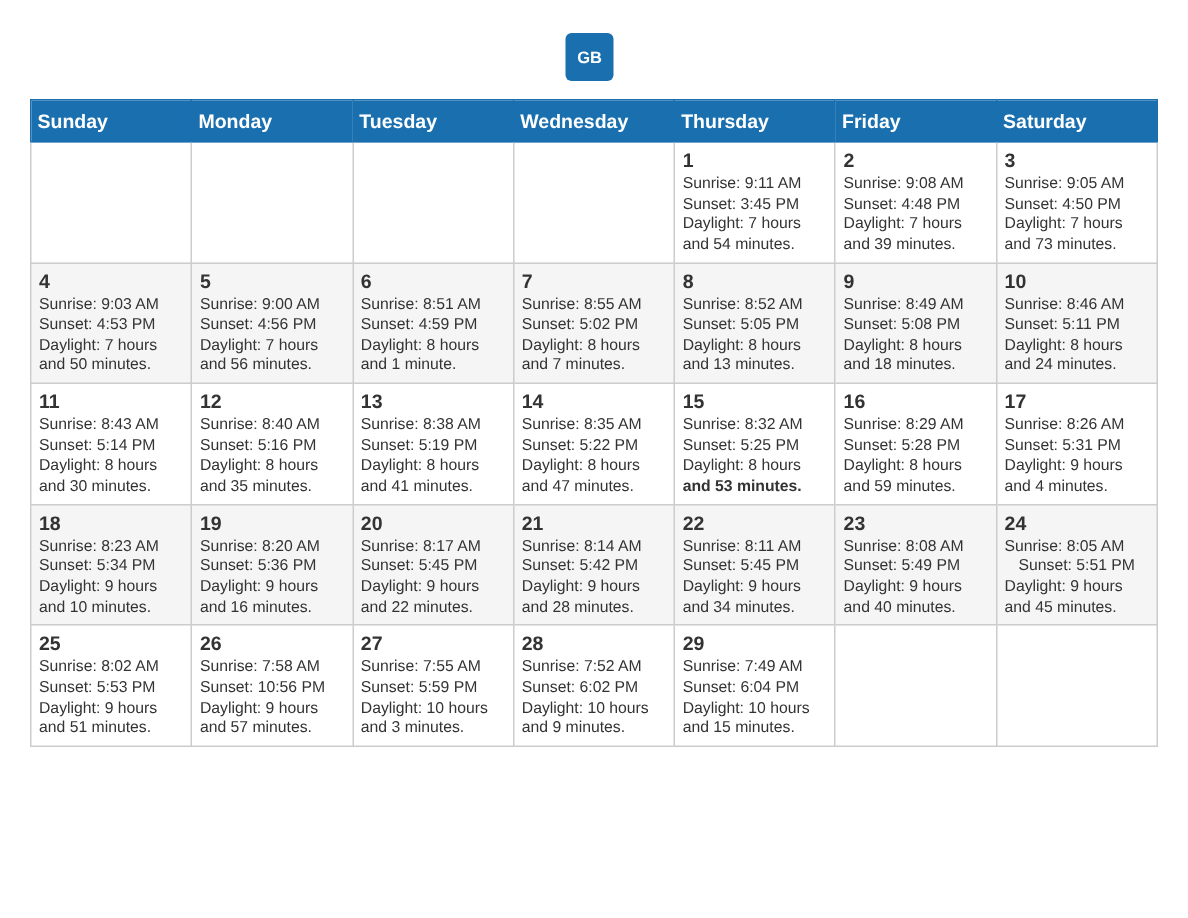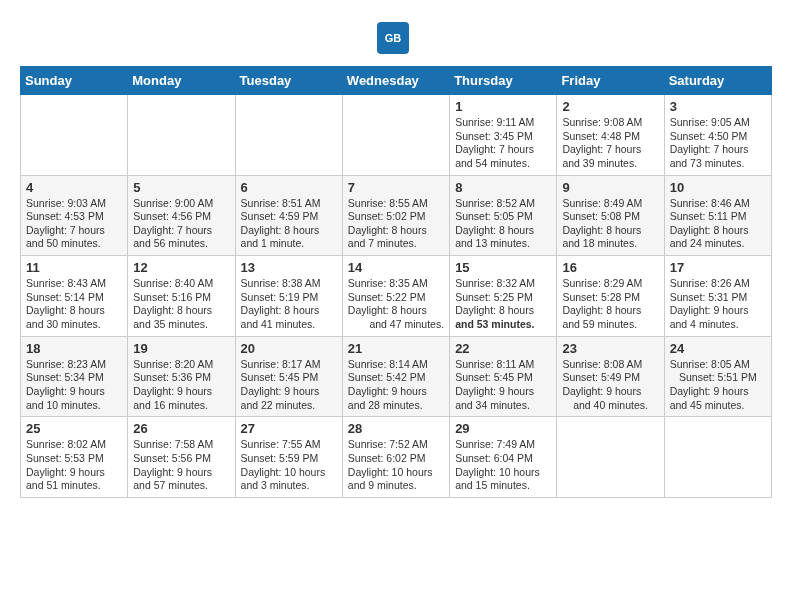--- a/index.html
+++ b/index.html
@@ -211,21 +211,21 @@
           <div style="line-height: 1.3;">Sunrise: 8:38 AM</div>
           <div style="line-height: 1.3;">Sunset: 5:19 PM</div>
           <div style="line-height: 1.3;">Daylight: 8 hours</div>
           <div style="line-height: 1.3;">and 41 minutes.</div>
         </td>
         <td>
           <span class="day-num">14</span>
           <div style="line-height: 1.3;">Sunrise: 8:35 AM</div>
           <div style="line-height: 1.3;">Sunset: 5:22 PM</div>
           <div style="line-height: 1.3;">Daylight: 8 hours</div>
-          <div style="line-height: 1.3; text-align: right;">and 47 minutes.</div>
+          <div style="line-height: 1.3;">and 47 minutes.</div>
         </td>
         <td>
           <span class="day-num">15</span>
           <div style="line-height: 1.3;">Sunrise: 8:32 AM</div>
           <div style="line-height: 1.3;">Sunset: 5:25 PM</div>
           <div style="line-height: 1.3;">Daylight: 8 hours</div>
           <div style="line-height: 1.3; font-weight: bold;">and 53 minutes.</div>
         </td>
         <td>
           <span class="day-num">16</span>
@@ -276,42 +276,42 @@
           <div style="line-height: 1.3;">Sunrise: 8:11 AM</div>
           <div style="line-height: 1.3;">Sunset: 5:45 PM</div>
           <div style="line-height: 1.3;">Daylight: 9 hours</div>
           <div style="line-height: 1.3;">and 34 minutes.</div>
         </td>
         <td>
           <span class="day-num">23</span>
           <div style="line-height: 1.3;">Sunrise: 8:08 AM</div>
           <div style="line-height: 1.3;">Sunset: 5:49 PM</div>
           <div style="line-height: 1.3;">Daylight: 9 hours</div>
-          <div style="line-height: 1.3; text-align: center;">and 40 minutes.</div>
+          <div style="line-height: 1.3;">and 40 minutes.</div>
         </td>
         <td>
           <span class="day-num">24</span>
           <div style="line-height: 1.3;">Sunrise: 8:05 AM</div>
           <div style="line-height: 1.3; text-align: center;">Sunset: 5:51 PM</div>
           <div style="line-height: 1.3;">Daylight: 9 hours</div>
           <div style="line-height: 1.3;">and 45 minutes.</div>
         </td>
       </tr>
       <tr>
         <td>
           <span class="day-num">25</span>
           <div style="line-height: 1.3;">Sunrise: 8:02 AM</div>
           <div style="line-height: 1.3;">Sunset: 5:53 PM</div>
           <div style="line-height: 1.3;">Daylight: 9 hours</div>
           <div style="line-height: 1.3;">and 51 minutes.</div>
         </td>
         <td>
           <span class="day-num">26</span>
           <div style="line-height: 1.3;">Sunrise: 7:58 AM</div>
-          <div style="line-height: 1.3;">Sunset: 5:56 PM</div>
+          <div style="line-height: 1.3;">Sunset: 10:56 PM</div>
           <div style="line-height: 1.3;">Daylight: 9 hours</div>
           <div style="line-height: 1.3;">and 57 minutes.</div>
         </td>
         <td>
           <span class="day-num">27</span>
           <div style="line-height: 1.3;">Sunrise: 7:55 AM</div>
           <div style="line-height: 1.3;">Sunset: 5:59 PM</div>
           <div style="line-height: 1.3;">Daylight: 10 hours</div>
           <div style="line-height: 1.3;">and 3 minutes.</div>
         </td>

